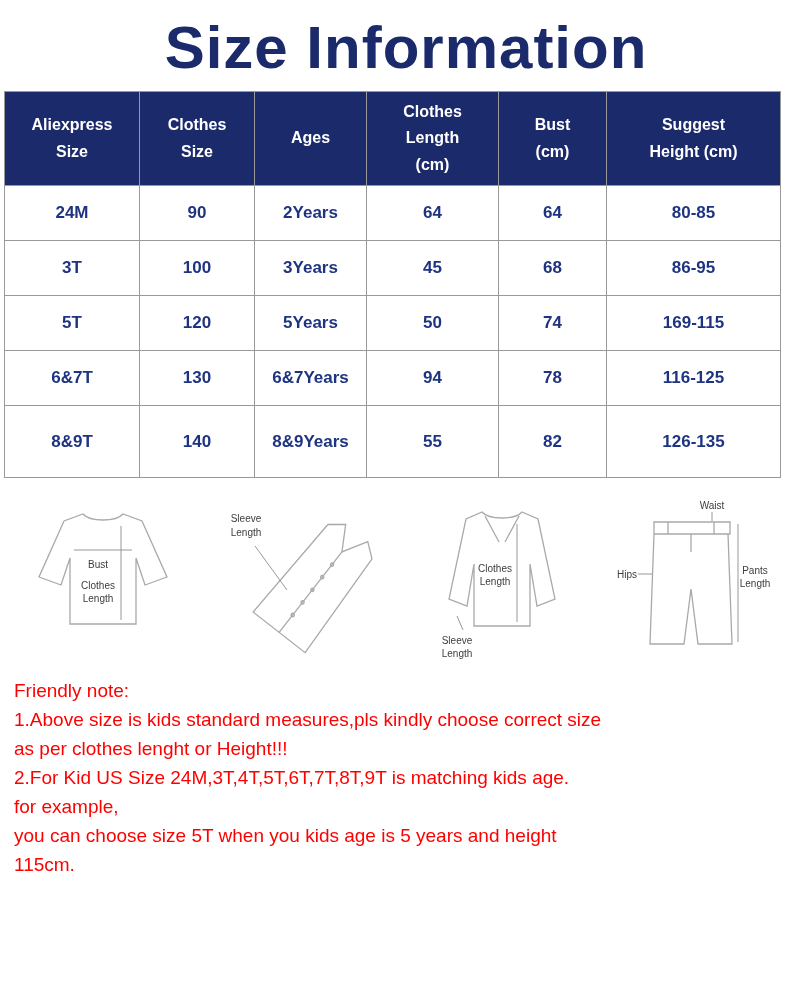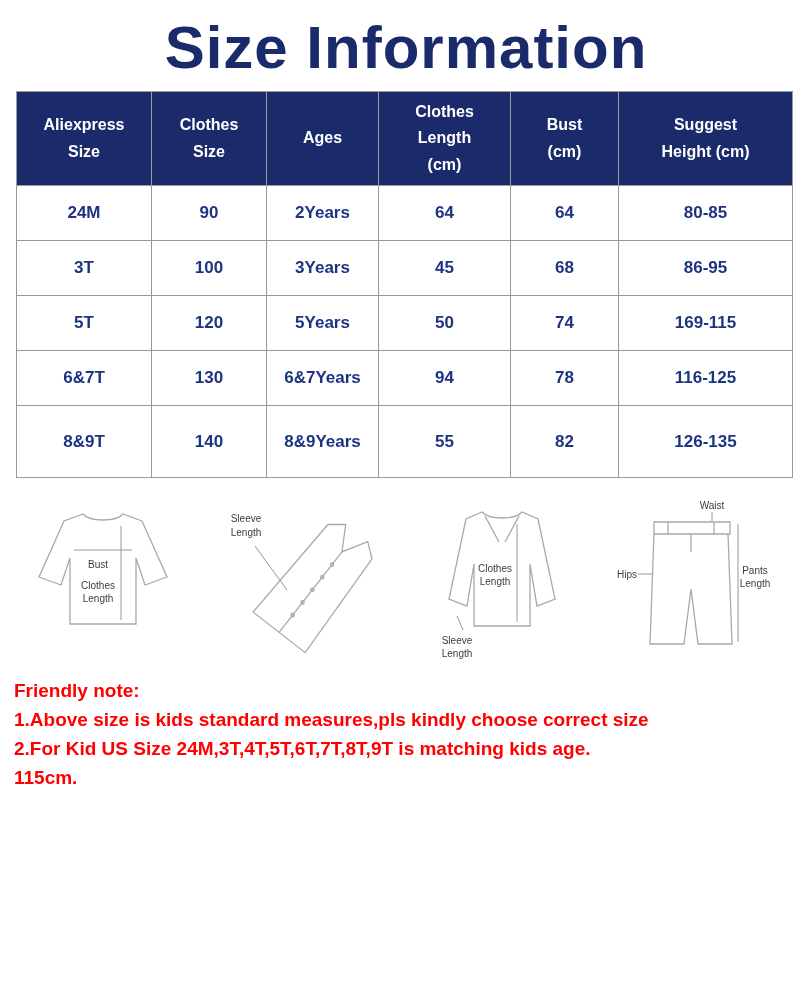--- a/index.html
+++ b/index.html
@@ -20,21 +20,21 @@
     text-align: center;
     letter-spacing: 1px;
     padding: 16px 0 12px 12px;
     line-height: 1.05;
     border-radius: 21px;
   }
   table.size-table {
     border-collapse: collapse;
     table-layout: fixed;
     width: 776px;
-    margin: 0 16px;
+    margin: 0 4px;
   }
   .size-table th, .size-table td {
     border: 1px solid var(--border_gray, #999);
     text-align: center;
     vertical-align: middle;
     font-weight: bold;
     padding: 0 4px;
   }
   .size-table thead th {
     background: var(--navy, #1b2a6b);
@@ -63,21 +63,21 @@
   .dim { stroke: #8c8c8c; fill: none; stroke-width: 0.9; }
   .dlabel {
     font-family: "Liberation Sans", sans-serif;
     font-size: 10px;
     fill: #3c3c3c;
     text-anchor: middle;
   }
   .notes {
     margin: 6px 14px 0 14px;
     color: var(--note_red, #ff0000);
-    font-weight: bold;
+    font-weight: normal;
     font-size: 19px;
     line-height: 29px;
   }
 </style>
 </head>
 <body style="--navy: #1b2a6b; --cell_navy: #1e3482; --note_red: #ff0000; --border_gray: #999999;">
 
 <div class="page-title">Size Information</div>
 
 <table class="size-table">
@@ -201,15 +201,18 @@
     <text class="dlabel" x="15" y="84">Hips</text>
     <text class="dlabel" x="143" y="80">Pants</text>
     <text class="dlabel" x="143" y="93">Length</text>
   </svg>
 
 </div>
 
 <div class="notes">
     <div>Friendly note:</div>
     <div>1.Above size is kids standard measures,pls kindly choose correct size</div>
+    <div>as per clothes lenght or Height!!!</div>
     <div>2.For Kid US Size 24M,3T,4T,5T,6T,7T,8T,9T is matching kids age.</div>
+    <div>for example,</div>
+    <div>you can choose size 5T when you kids age is 5 years and height</div>
     <div>115cm.</div>
   </div>
 
 </body></html>

